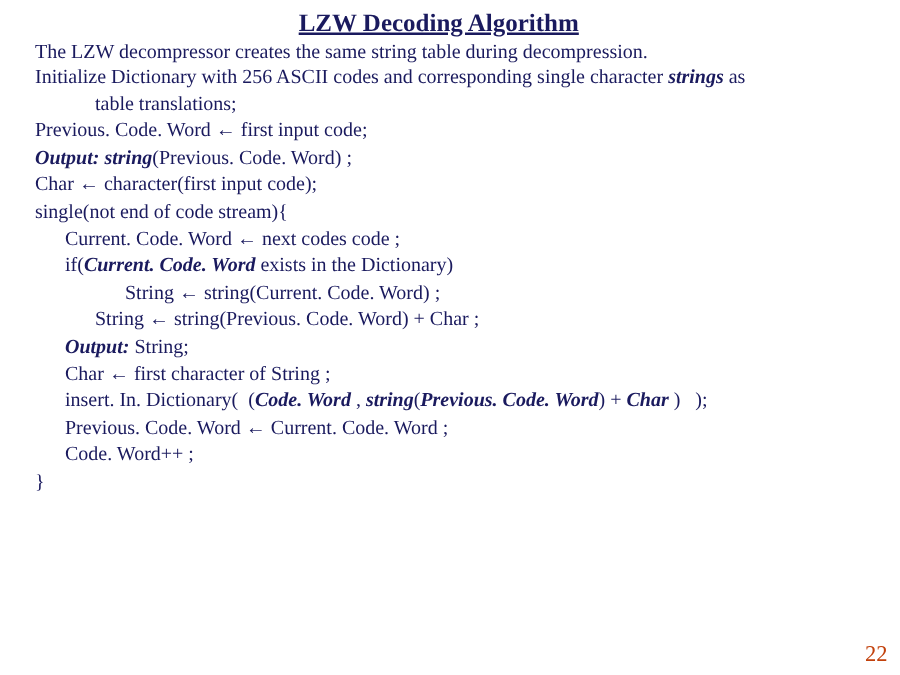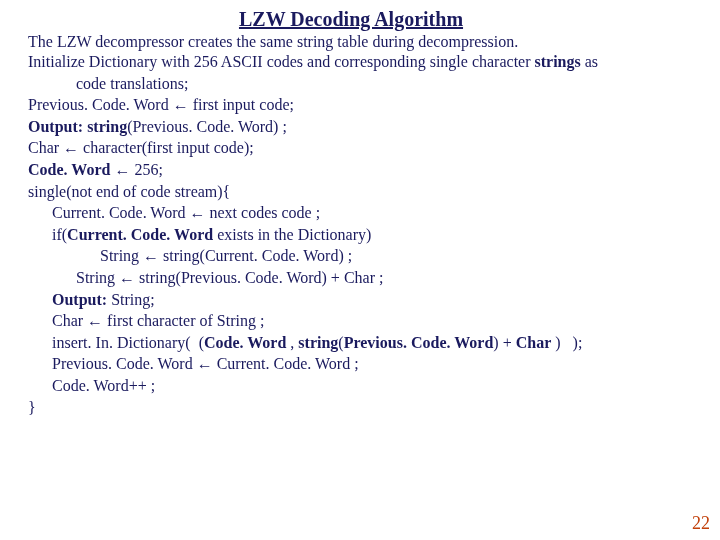--- a/index.html
+++ b/index.html
@@ -24,42 +24,41 @@
     margin-bottom: 2px;
   }
   .subtitle {
     font-size: 16px;
   }
   .line {
     font-size: 16px;
     line-height: 1.35;
     white-space: pre;
   }
-  .b { font-weight: bold; }
+  .b { font-weight: bold; font-style: italic; }
   .pagenum {
     position: absolute;
     right: 10px;
     bottom: 6px;
     color: #c2410c;
     font-size: 18px;
   }
 </style>
 </head>
 <body>
 
 <div class="page">
   <div class="title">LZW Decoding Algorithm</div>
   <div class="subtitle">The LZW decompressor creates the same string table during decompression.</div>
   <div id="code">
       <div class="line"><span>Initialize Dictionary with 256 ASCII codes and corresponding single character </span><span class="b">strings</span><span> as</span></div>
-      <div class="line">            <span>code translations;</span></div>
+      <div class="line">            <span>table translations;</span></div>
       <div class="line"><span>Previous. Code. Word ← first input code;</span></div>
       <div class="line"><span class="b">Output:</span><span> </span><span class="b">string</span><span>(Previous. Code. Word) ;</span></div>
       <div class="line"><span>Char ← character(first input code);</span></div>
-      <div class="line"><span class="b">Code. Word</span><span> ← 256;</span></div>
       <div class="line"><span>single(not end of code stream){</span></div>
       <div class="line">      <span>Current. Code. Word ← next codes code ;</span></div>
       <div class="line">      <span>if(</span><span class="b">Current. Code. Word</span><span> exists in the Dictionary)</span></div>
       <div class="line">                  <span>String ← string(Current. Code. Word) ;</span></div>
       <div class="line">            <span>String ← string(Previous. Code. Word) + Char ;</span></div>
       <div class="line">      <span class="b">Output:</span><span> String;</span></div>
       <div class="line">      <span>Char ← first character of String ;</span></div>
       <div class="line">      <span>insert. In. Dictionary(  (</span><span class="b">Code. Word</span><span> , </span><span class="b">string</span><span>(</span><span class="b">Previous. Code. Word</span><span>) + </span><span class="b">Char</span><span> )   );</span></div>
       <div class="line">      <span>Previous. Code. Word ← Current. Code. Word ;</span></div>
       <div class="line">      <span>Code. Word++ ;</span></div>

